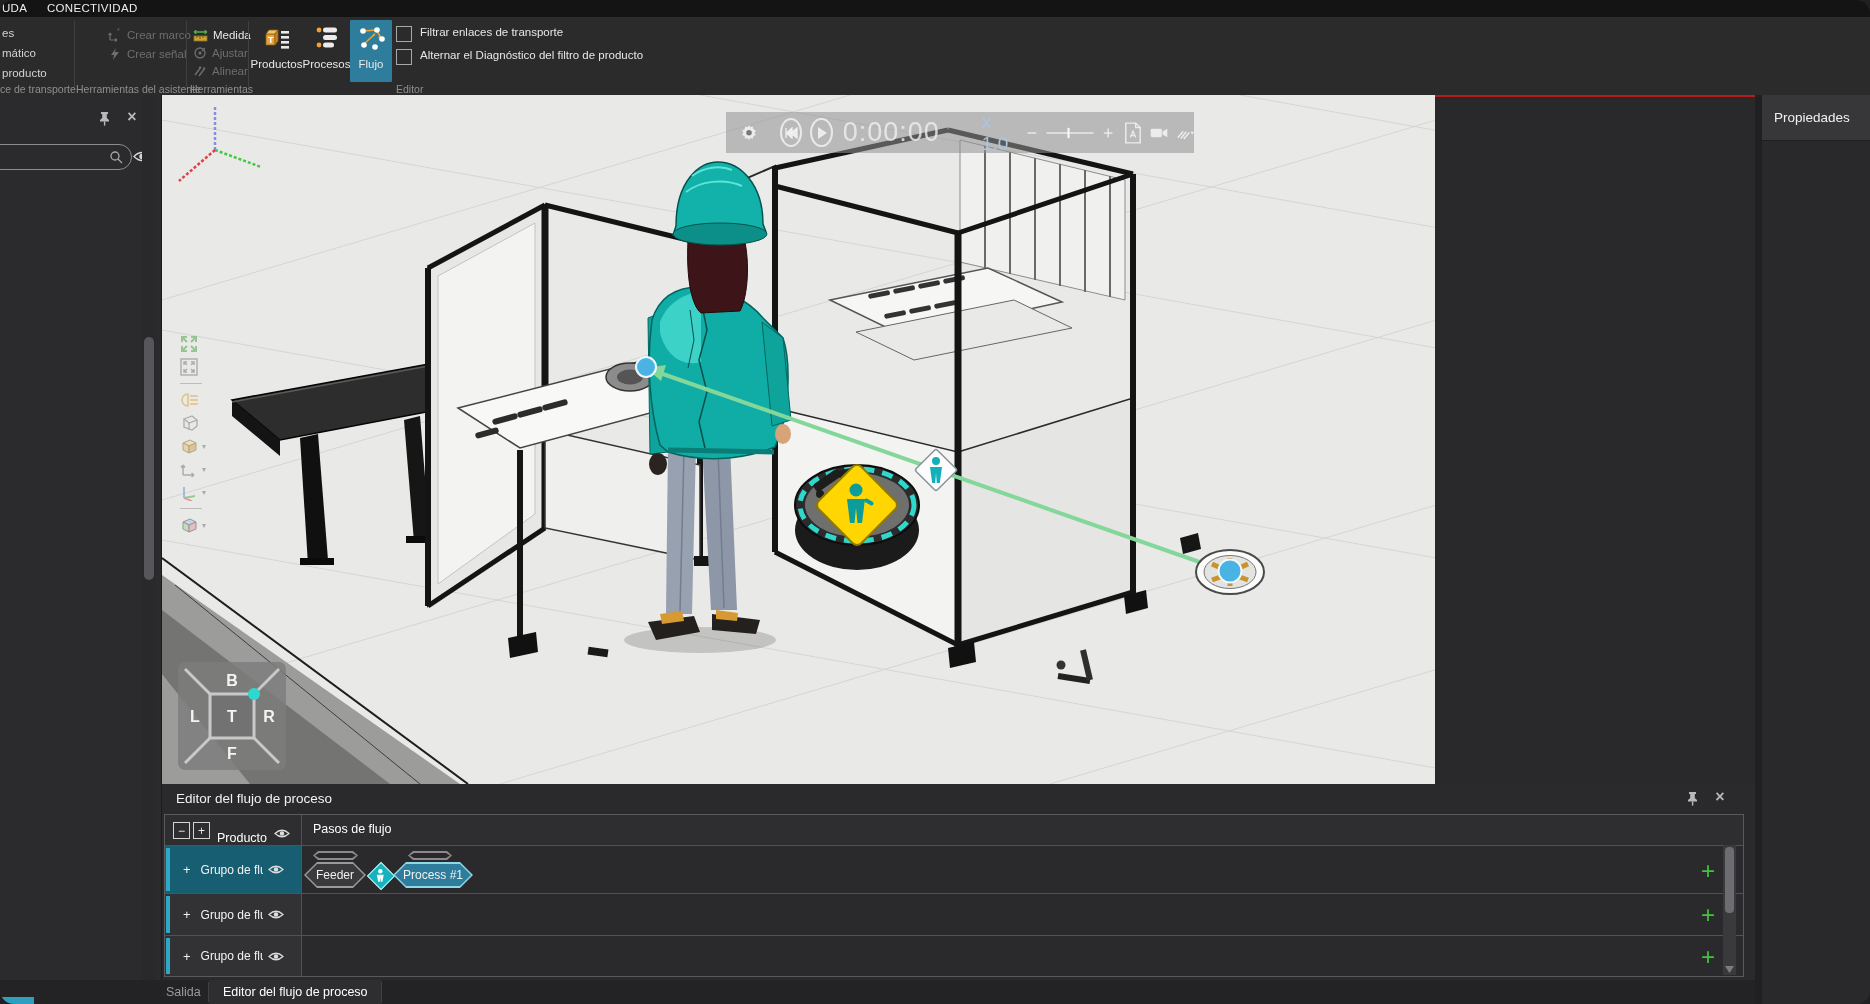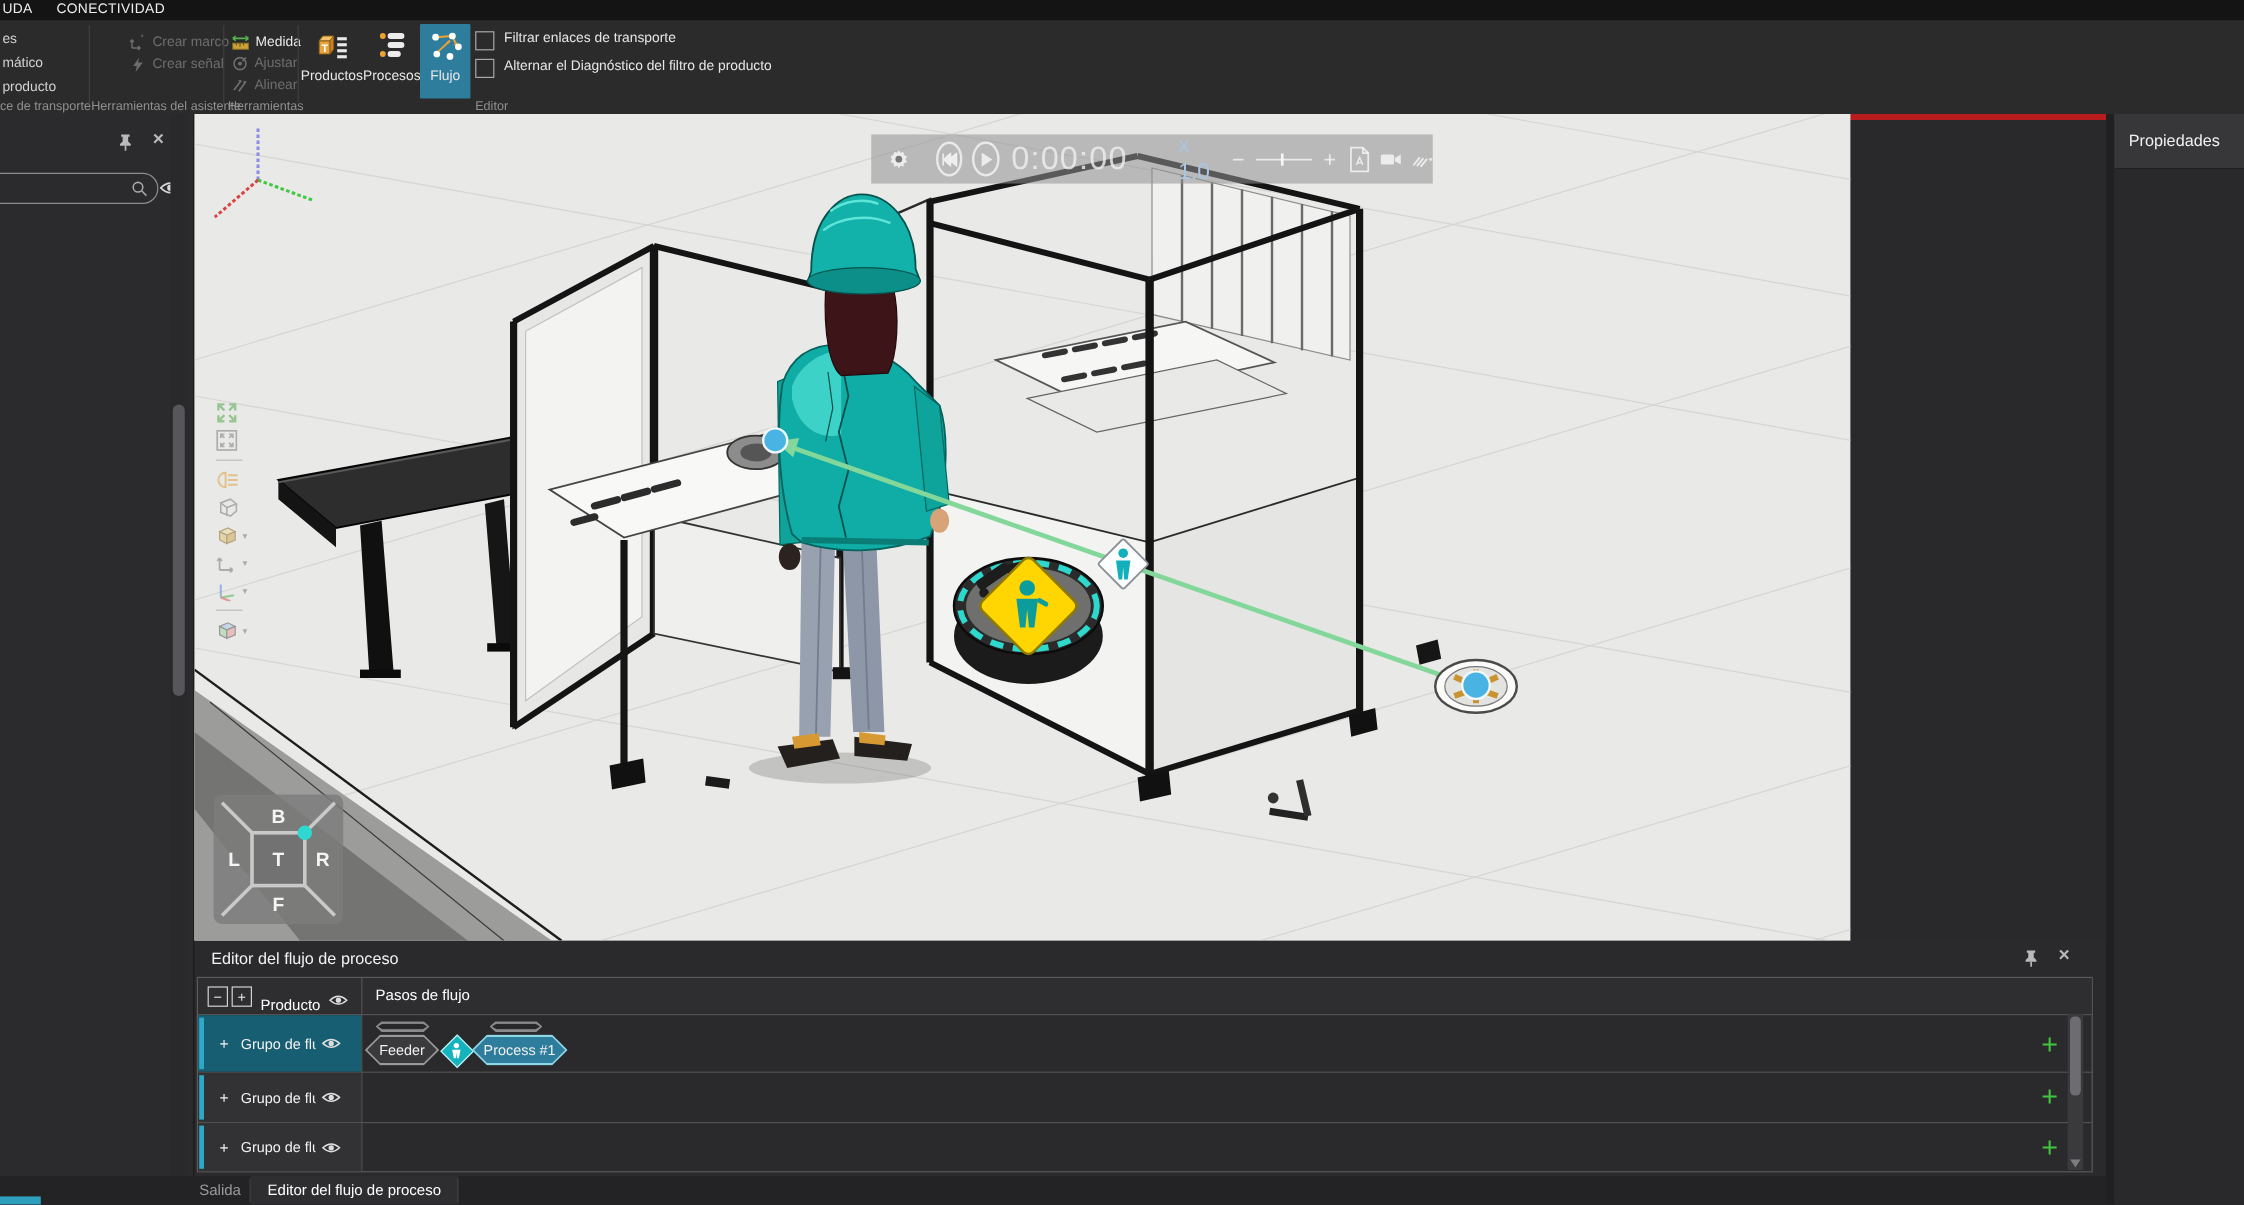--- a/index.html
+++ b/index.html
@@ -1,43 +1,43 @@
 <!DOCTYPE html>
 <html><head>
 <meta charset="utf-8">
 <style>
   html,body{margin:0;padding:0;background:#202022;font-family:"Liberation Sans",sans-serif;}
   #app{position:relative;width:1870px;height:1004px;background:#29292b;overflow:hidden;
-       -webkit-user-select:none;user-select:none;}
+       -webkit-user-select:none;user-select:none;border-radius:14px;}
   .abs{position:absolute;}
   
   #menubar{left:0;top:0;width:1870px;height:17px;background:#141415;color:#e8e8e8;font-size:11.5px;}
   .menu-tab{position:absolute;top:1px;line-height:15px;letter-spacing:.3px;color:#ededed;}
   
-  #ribbon{left:0;top:17px;width:1870px;height:78px;background:#2b2b2c;border-bottom:5px solid #b91c1c;}
+  #ribbon{left:0;top:17px;width:1870px;height:78px;background:#2b2b2c;border-bottom:2px solid #b91c1c;}
   .rib-sep{position:absolute;top:4px;width:1px;height:66px;background:#404041;}
   .rib-crop-item{position:absolute;left:2px;color:#d2d2d2;font-size:11.5px;white-space:nowrap;}
   .rib-group-label{position:absolute;top:66px;color:#8f8f8f;font-size:10.5px;white-space:nowrap;}
   .rib-btn{position:absolute;display:flex;align-items:center;gap:5px;font-size:11.5px;white-space:nowrap;height:16px;}
   .rib-btn.disabled{color:#6e6e6e;}
   .rib-btn.enabled{color:#e8e8e8;}
   .big-btn{position:absolute;top:3px;width:47px;height:62px;display:flex;flex-direction:column;align-items:center;
            justify-content:flex-start;padding-top:6px;box-sizing:border-box;color:#e8e8e8;font-size:11.5px;border-radius:1px;}
   .big-btn .lbl{margin-top:6px;}
   .big-btn.active{background:#2e7d9c;}
   .chk-row{position:absolute;display:flex;gap:8px;color:#e6e6e6;font-size:11.5px;white-space:nowrap;}
   .chk-box{width:14px;height:14px;border:1px solid #a8a8a8;background:#2b2b2c;}
   
   #left-panel{left:0;top:95px;width:161px;height:885px;background:#2b2b2d;border-right:2px solid #1b1b1c;}
   #lp-search{position:absolute;left:-12px;top:49px;width:142px;height:24px;border:1px solid #8d8d8d;border-radius:13px;background:#2b2b2d;}
   .icon-btn{position:absolute;width:18px;height:18px;display:flex;align-items:center;justify-content:center;color:#b9b9b9;}
   #lp-scroll{position:absolute;left:142px;top:0px;width:14px;height:885px;background:#29292b;}
   #lp-thumb{position:absolute;left:2px;top:242px;width:10px;height:243px;background:#57575b;border-radius:5px;}
   
-  #viewport{left:162px;top:95px;width:1380px;height:689px;background:#e9e9e8;overflow:hidden;}
+  #viewport{left:162px;top:95px;width:1273px;height:689px;background:#e9e9e8;overflow:hidden;}
   #scene{position:absolute;left:0;top:0;}
   
   #playbar{position:absolute;left:564px;top:17px;width:468px;height:41px;background:rgba(145,145,145,.55);
            display:flex;align-items:center;color:rgba(245,245,245,.85);}
   .pb-circle{width:29px;height:29px;border:2px solid rgba(245,245,245,.8);border-radius:50%;
              display:flex;align-items:center;justify-content:center;box-sizing:border-box;}
   #pb-time{font-size:27px;color:rgba(240,240,240,.8);letter-spacing:1px;margin-left:10px;}
   #pb-speed{font-size:19px;color:#a9c6e2;margin-left:42px;}
   
   #vp-tools{position:absolute;left:18px;top:240px;width:30px;display:flex;flex-direction:column;align-items:flex-start;gap:5px;opacity:.55;}

